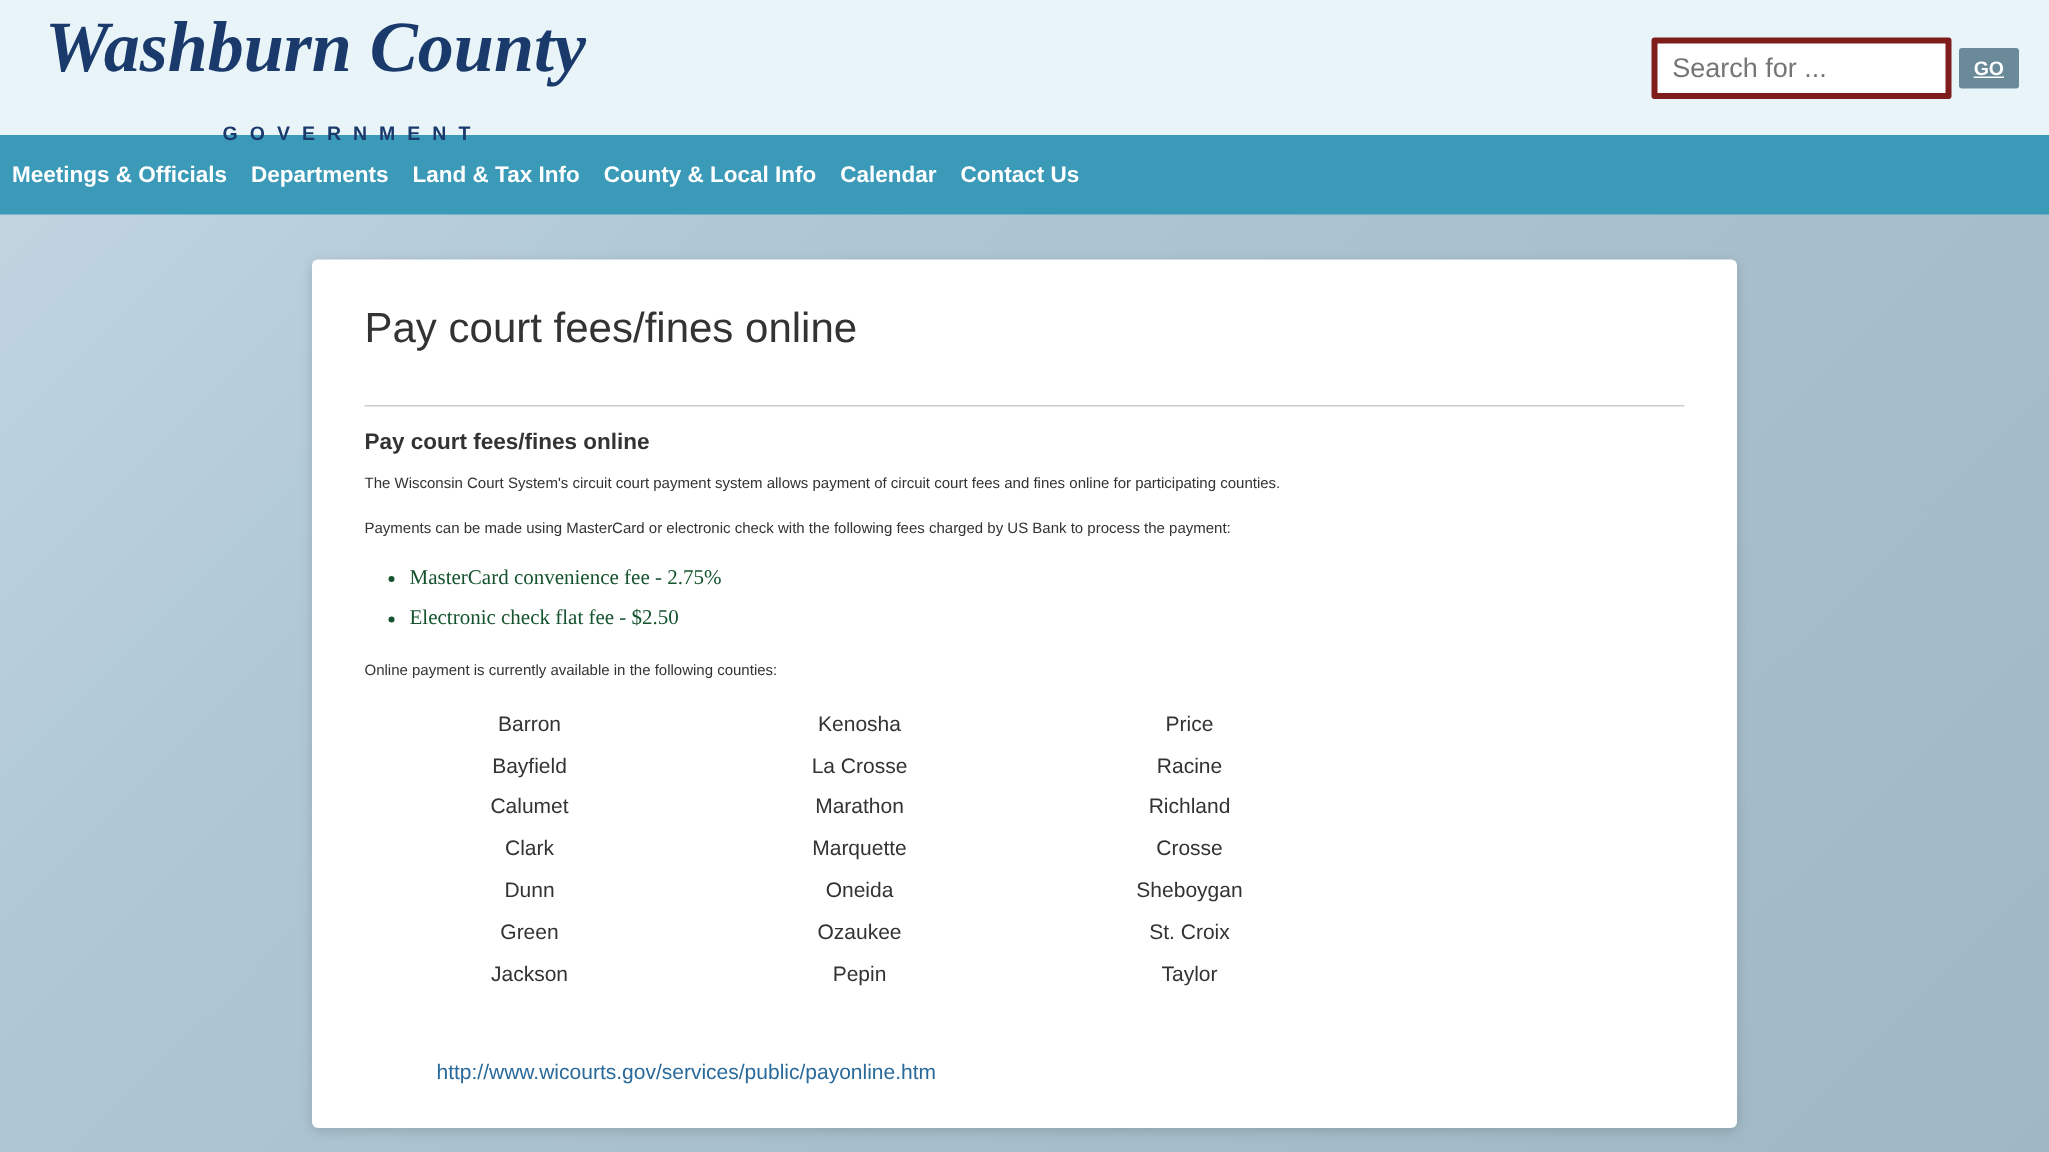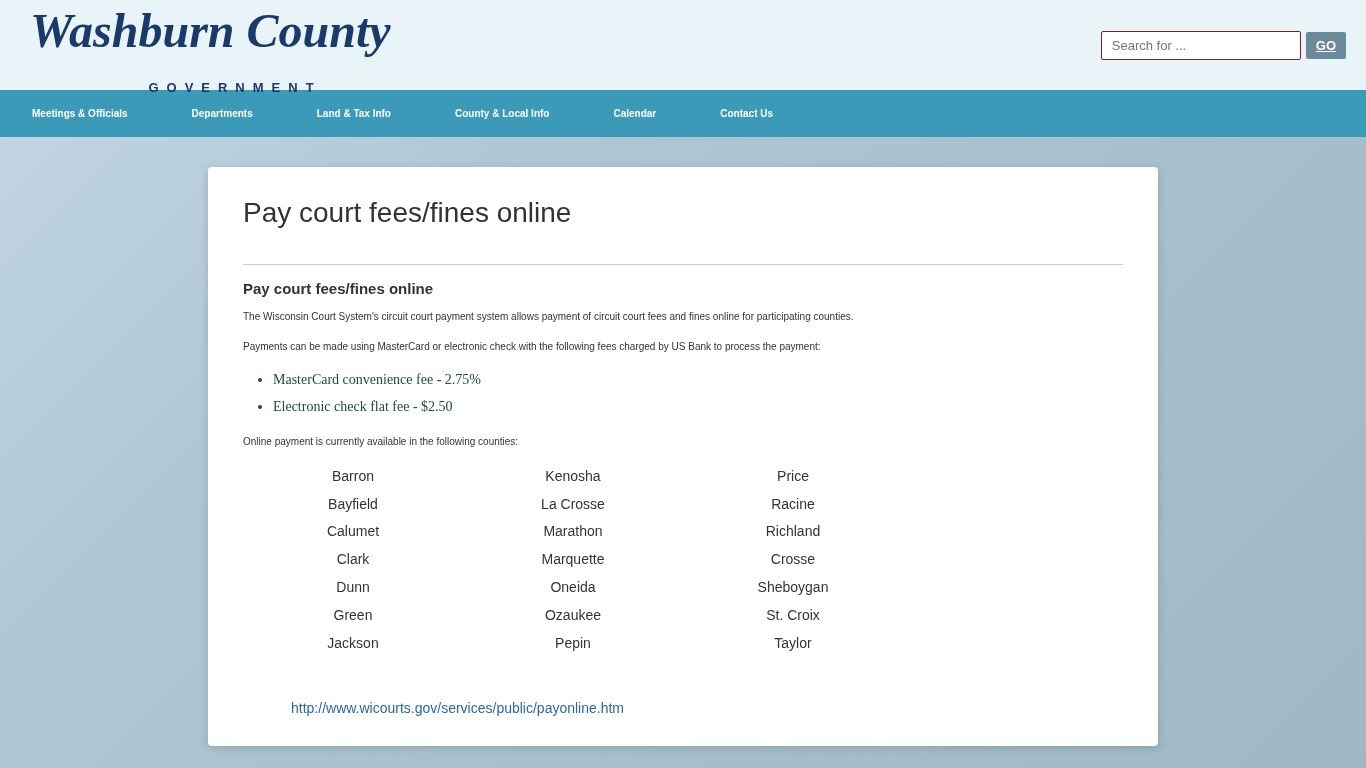--- a/index.html
+++ b/index.html
@@ -69,23 +69,23 @@
 
     .search-area {
       display: flex;
       align-items: center;
       gap: 5px;
     }
 
     .search-input {
       width: 200px;
       padding: 6px 10px;
-      border: 1px solid #7f1d1d;
+      border: 4px solid #7f1d1d;
       border-radius: 2px;
-      font-size: 13px;
+      font-size: 18px;
       color: #999;
       background: white;
     }
 
     .search-btn {
       background: #6a8a9a;
       color: white;
       border: none;
       padding: 6px 10px;
       font-size: 13px;
@@ -99,22 +99,22 @@
     nav {
       background: #3a9ab8;
       padding: 0;
       display: flex;
       align-items: stretch;
     }
 
     .nav-item {
       color: white;
       text-decoration: none;
-      padding: 18px 32px;
-      font-size: 10px;
+      padding: 18px 8px;
+      font-size: 15px;
       font-weight: bold;
       cursor: pointer;
       display: flex;
       align-items: center;
       white-space: nowrap;
     }
 
     
     .main-wrapper {
       padding: 20px 40px;

